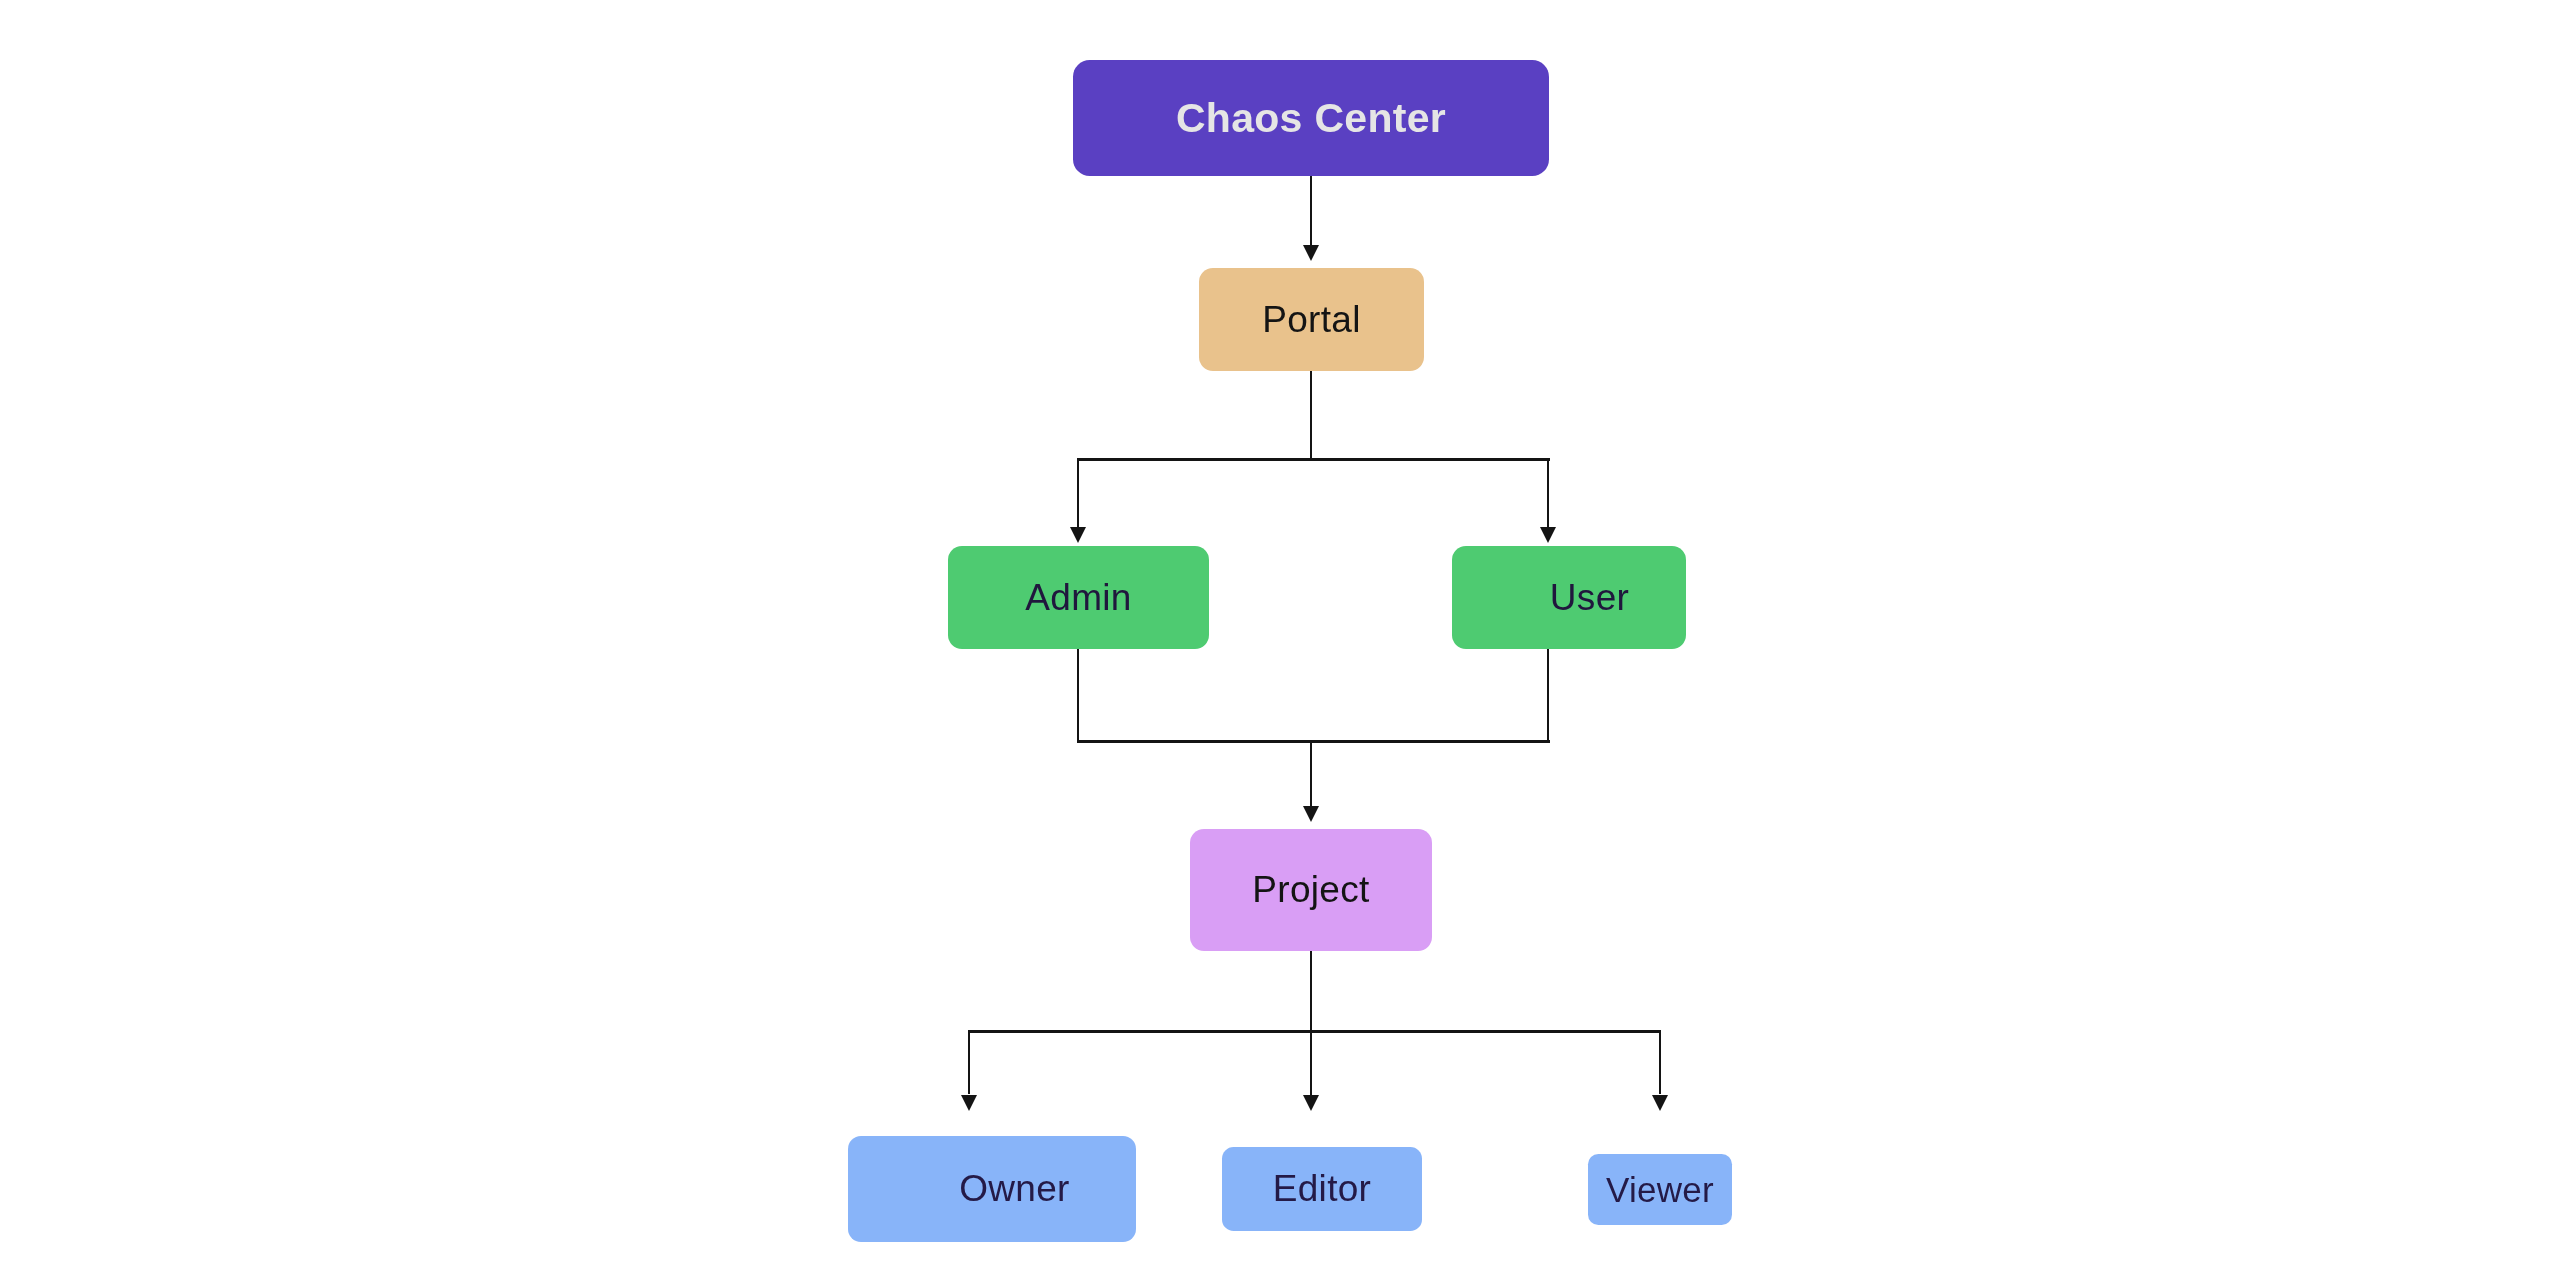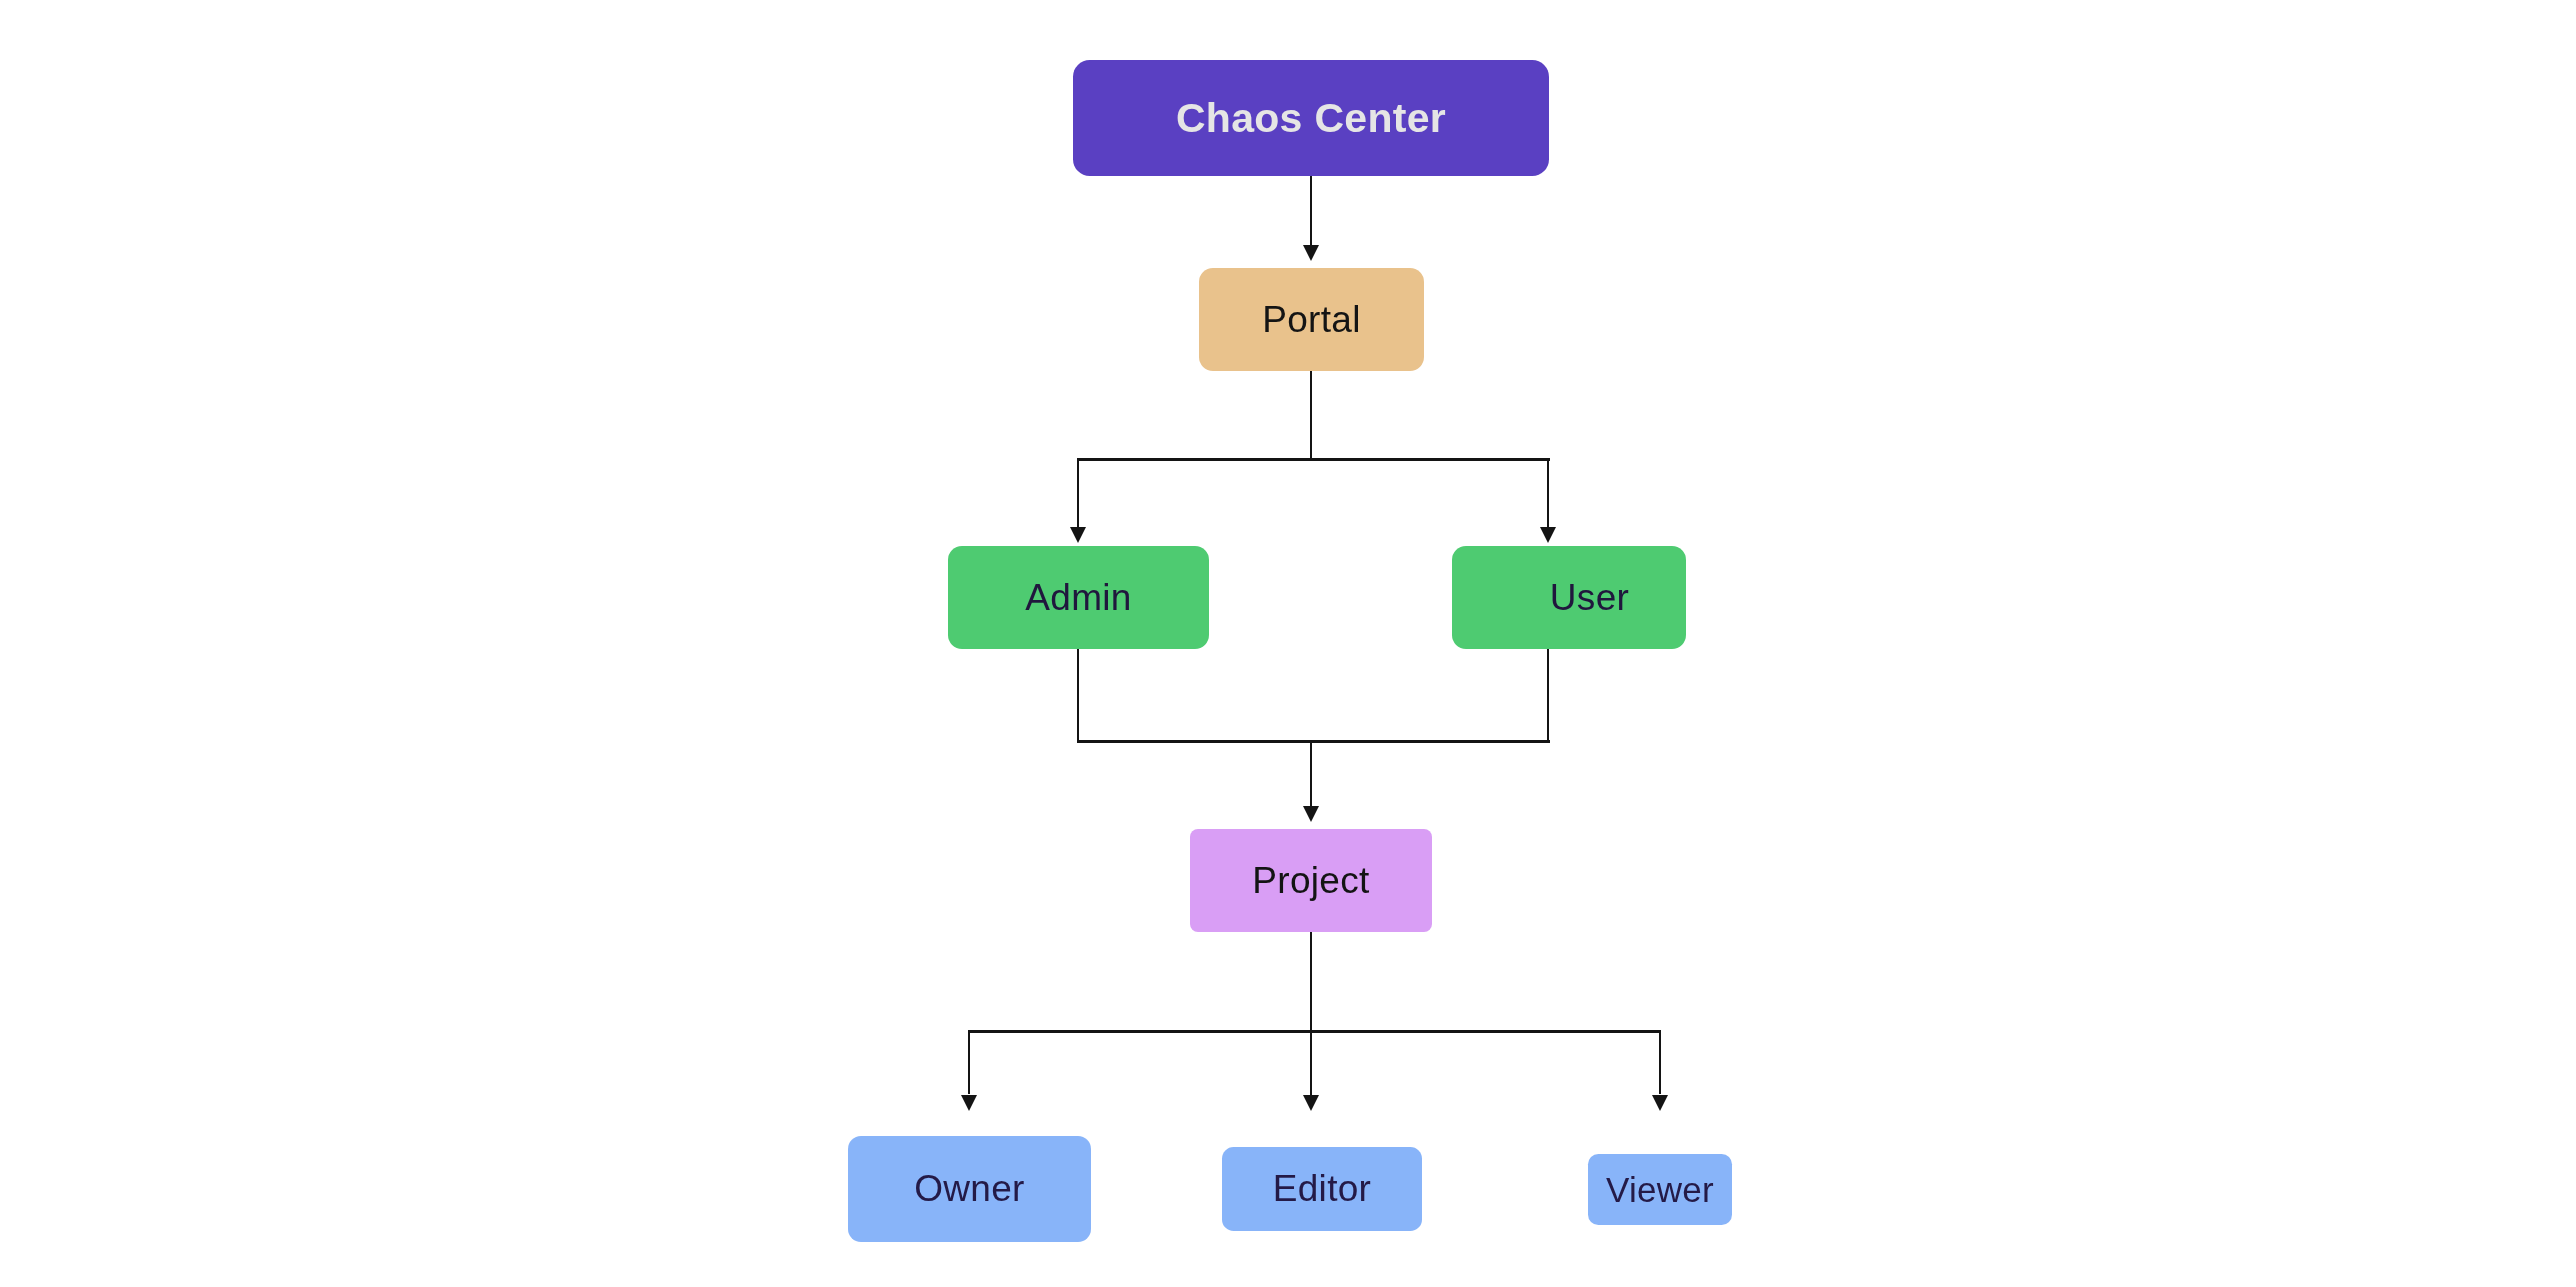--- a/index.html
+++ b/index.html
@@ -27,22 +27,22 @@
     justify-content: center;
     font-size: 37px;
     font-weight: 400;
     letter-spacing: 0.3px;
     white-space: nowrap;
   }
   .n-chaos   { left: 1073px; top:   60px; width: 476px; height: 116px; border-radius: 16.7px; font-size: 41px; font-weight: 700; }
   .n-portal  { left: 1199px; top:  268px; width: 225px; height: 103px; border-radius: 14px; }
   .n-admin   { left: 948px; top:  546px; width: 261px; height: 103px; border-radius: 14px; }
   .n-user    { left: 1452px; top:  546px; width: 193px; height: 103px; border-radius: 14px; }
-  .n-project { left: 1190px; top: 829px; width: 242px; height: 103px; border-radius: 8px; }
-  .n-owner   { left: 848px; top: 1136px; width: 243px; height: 106px; border-radius: 13px; }
+  .n-project { left: 1190px; top: 829px; width: 242px; height: 122px; border-radius: 14px; }
+  .n-owner   { left: 848px; top: 1136px; width: 243px; height: 106px; border-radius: 13px; padding-left: 45px; }
   .n-editor  { left: 1222px; top: 1147px; width: 200px; height: 84px; border-radius: 11.6px; }
   .n-viewer  { left: 1588px; top: 1154px; width: 144px; height: 71px; border-radius: 10.3px; font-size: 35px; }
 
   
   .vline {
     position: absolute;
     width: 1.9px;
     background: var(--edge, #141414);
   }
   .hline {

